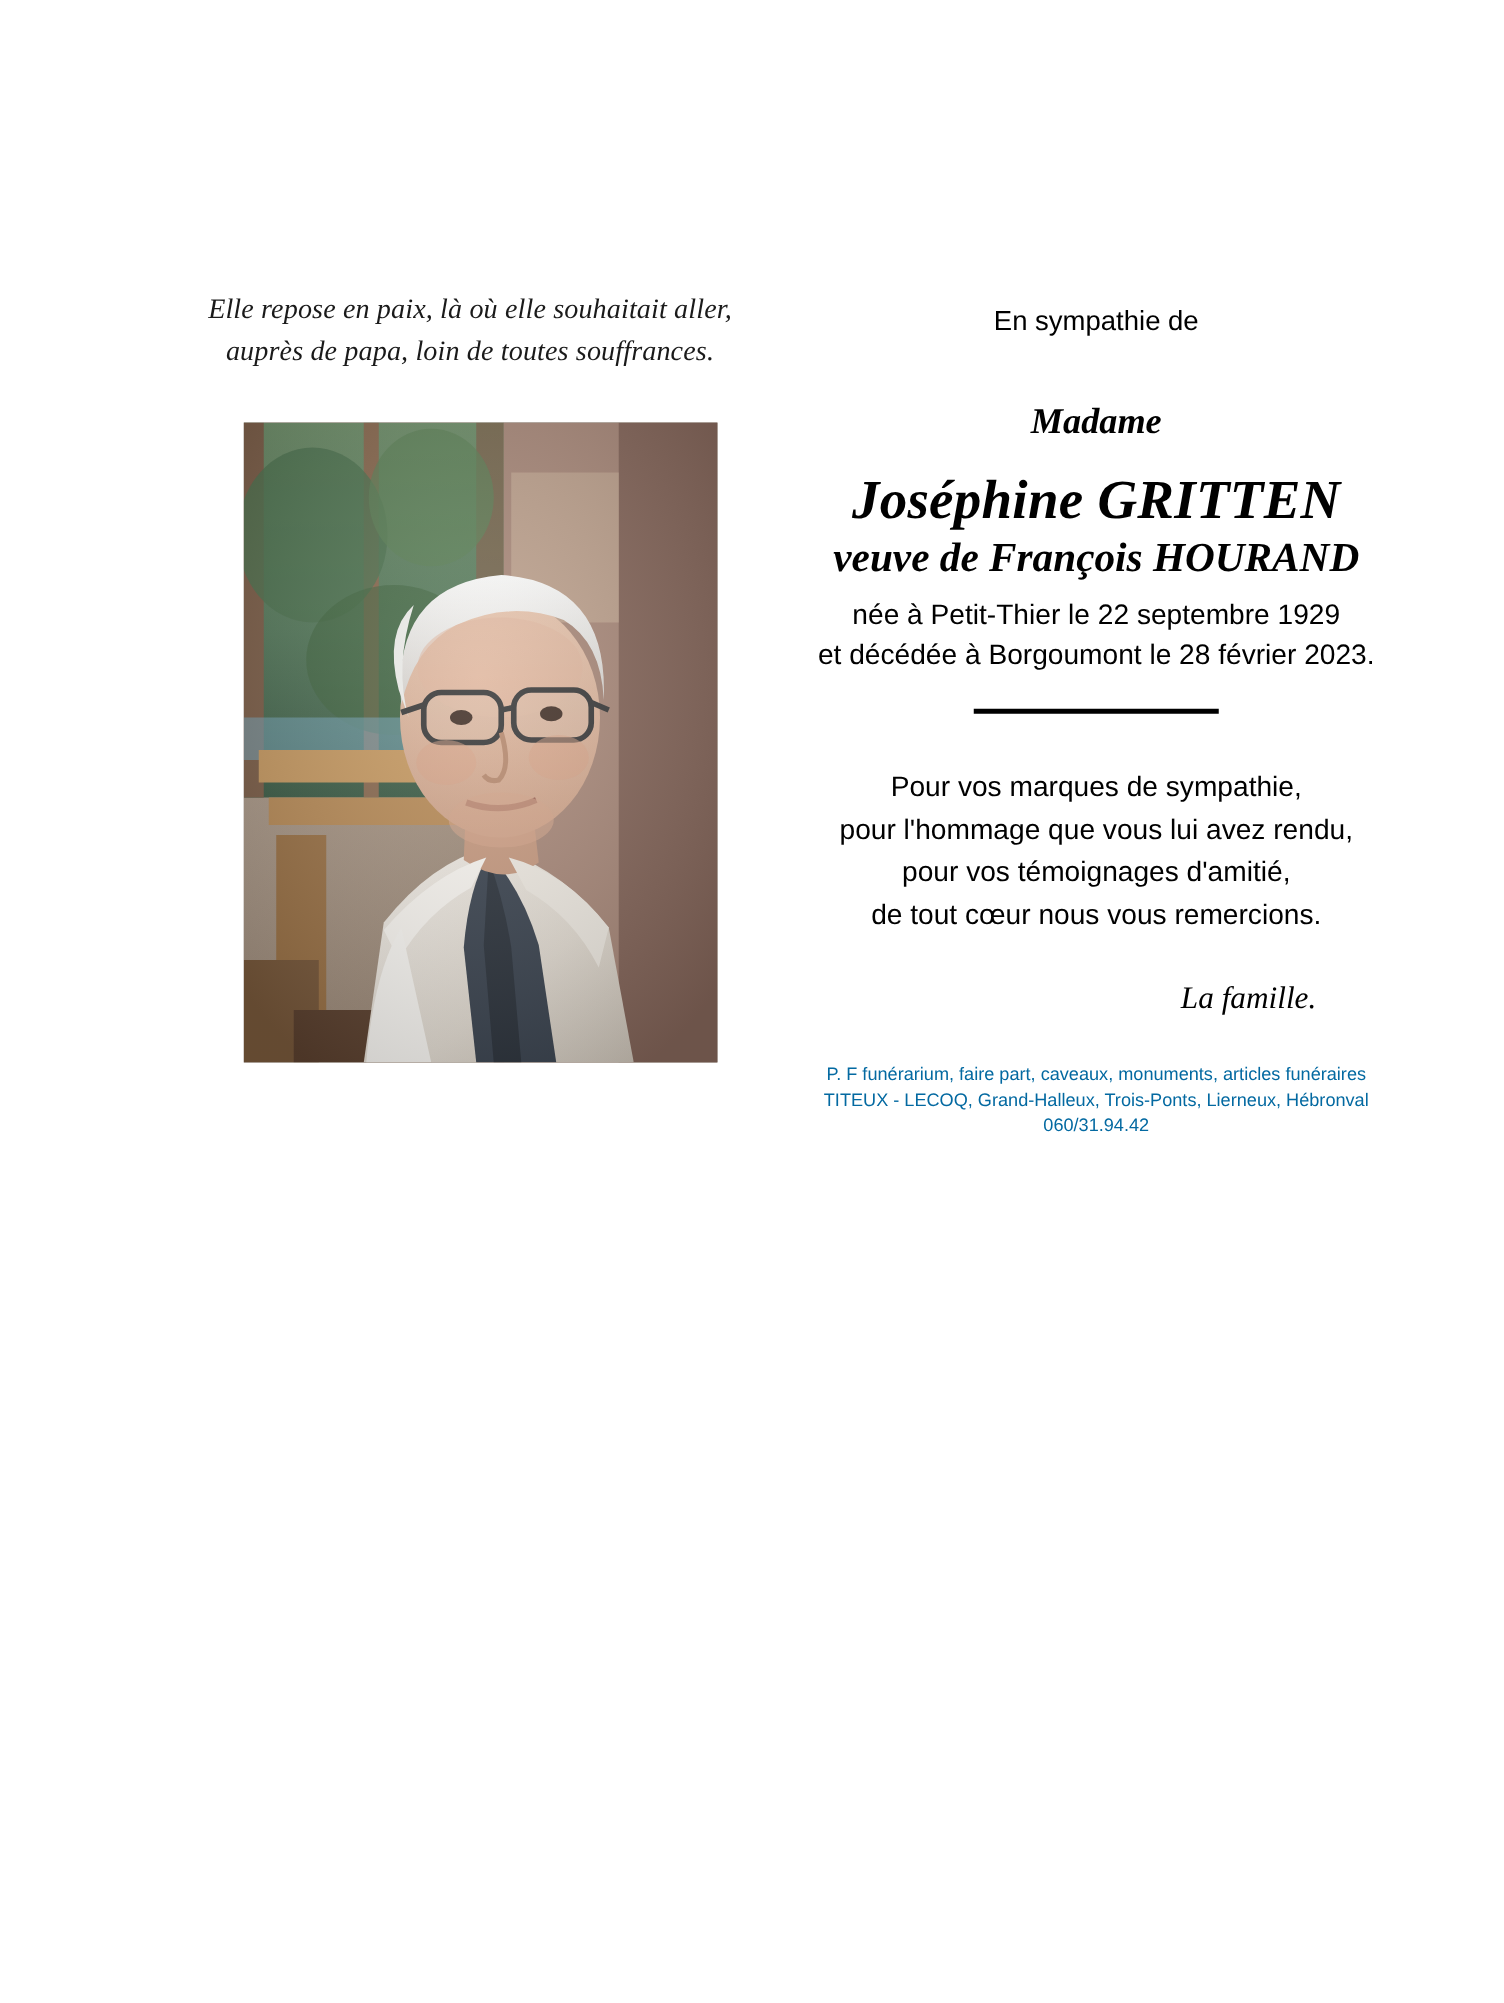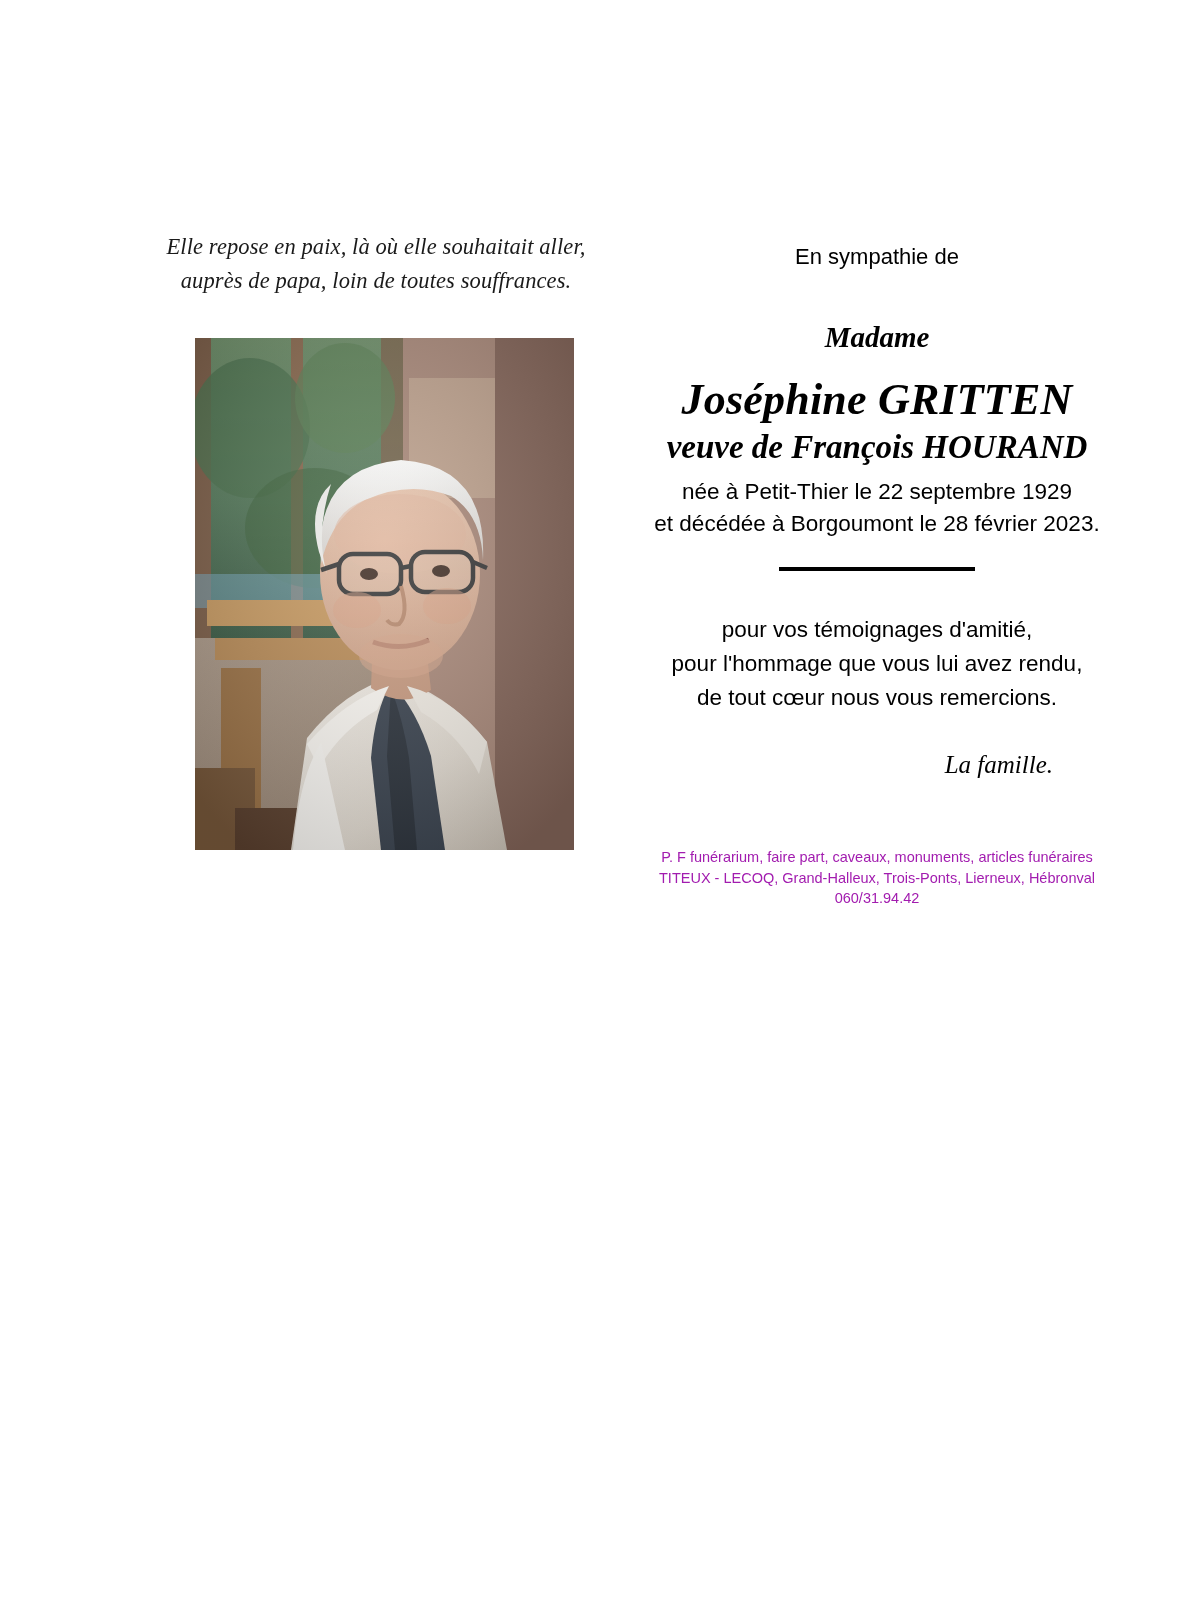--- a/index.html
+++ b/index.html
@@ -122,24 +122,24 @@
   .signature {
     font-family: "Liberation Serif", serif;
     font-style: italic;
     font-size: 25px;
     text-align: right;
     margin-top: 36px;
     padding-right: 74px;
   }
 
   .footer {
-    margin-top: 68px;
+    margin-top: 37px;
     font-size: 14.5px;
     line-height: 1.42;
-    color: #a21caf;
+    color: #0369a1;
   }
 </style>
 </head>
 <body>
 
 <div class="card">
 
   <div class="left-col">
     <div class="epitaph">
       <div>Elle repose en paix, là où elle souhaitait aller,</div>
@@ -245,22 +245,23 @@
     <div class="in-memory">En sympathie de</div>
     <div class="madame">Madame</div>
     <div class="fullname">Joséphine GRITTEN</div>
     <div class="spouse">veuve de François HOURAND</div>
     <div class="birth">née à Petit-Thier le 22 septembre 1929</div>
     <div class="death">et décédée à Borgoumont le 28 février 2023.</div>
 
     <div class="divider"></div>
 
     <div class="thanks">
+      <div>Pour vos marques de sympathie,</div>
+      <div>pour l'hommage que vous lui avez rendu,</div>
       <div>pour vos témoignages d'amitié,</div>
-      <div>pour l'hommage que vous lui avez rendu,</div>
       <div>de tout cœur nous vous remercions.</div>
     </div>
 
     <div class="signature">La famille.</div>
 
     <div class="footer">
       <div>P. F  funérarium, faire part, caveaux, monuments, articles funéraires</div>
       <div>TITEUX - LECOQ, Grand-Halleux,  Trois-Ponts, Lierneux, Hébronval 060/31.94.42</div>
     </div>
   </div>

